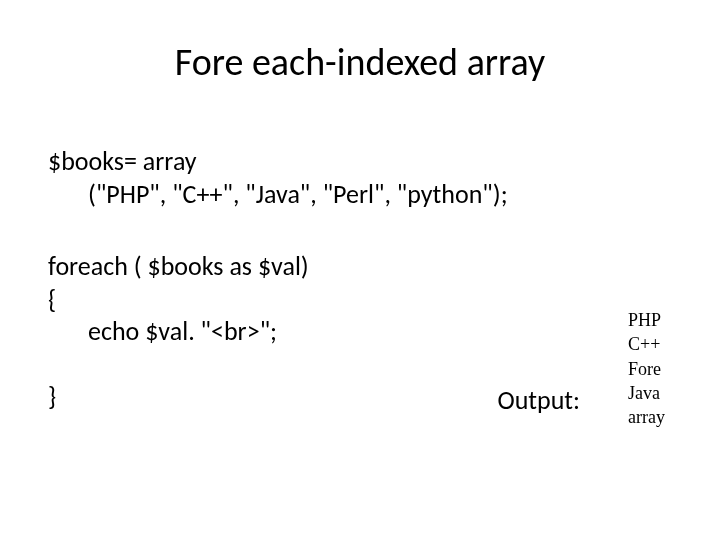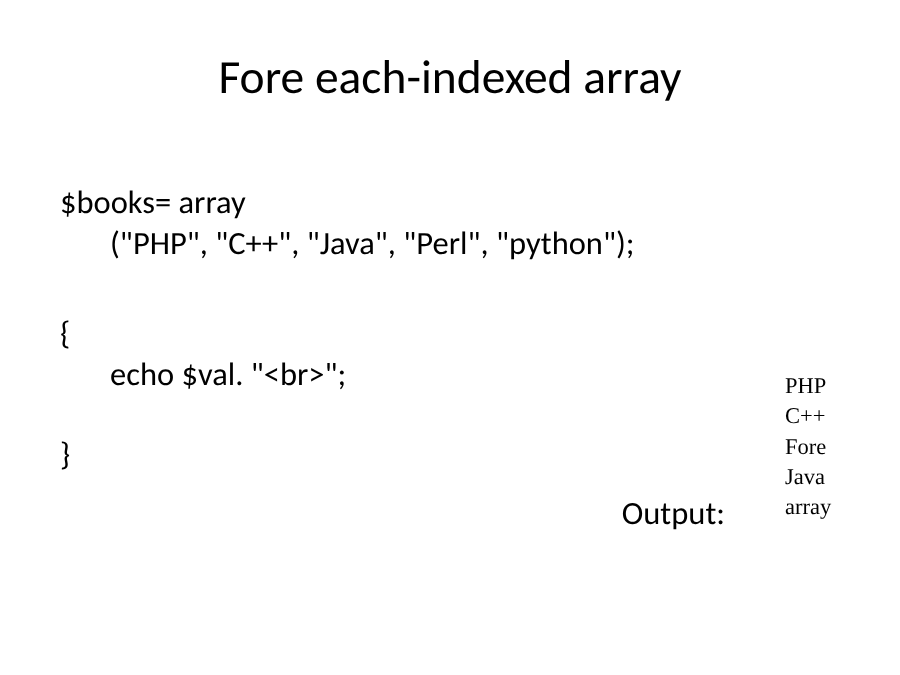--- a/index.html
+++ b/index.html
@@ -36,27 +36,27 @@
     .code-line-indent {
       padding-left: 40px;
     }
     .code-block-2 {
     }
     .output-label {
       font-size: 26px;
       color: #000;
       position: absolute;
       right: 140px;
-      top: 394px;
+      top: 384px;
       text-align: center;
     }
     .output-box {
       position: absolute;
       right: 55px;
-      top: 296px;
+      top: 308px;
       font-family: 'Times New Roman', serif;
       font-size: 18px;
       color: #000;
       line-height: 1.35;
     }
     .output-box div {
       white-space: nowrap;
     }
   </style>
 </head>
@@ -65,20 +65,21 @@
 <div class="slide">
   <h1 class="title">Fore each-indexed array</h1>
 
   <div class="body-content">
     <div class="code-block-1">
       <div>$books= array</div>
       <div class="code-line-indent">("PHP", "C++", "Java", "Perl", "python");</div>
     </div>
 
     <div class="code-block-2">
+      <div>foreach ( $books as $val)</div>
       <div>{</div>
       <div class="code-line-indent">echo $val. "&lt;br&gt;";</div>
       <div style="height:32px"></div>
       <div>}</div>
     </div>
   </div>
 
   <div class="output-label">Output:</div>
 
   <div class="output-box">

